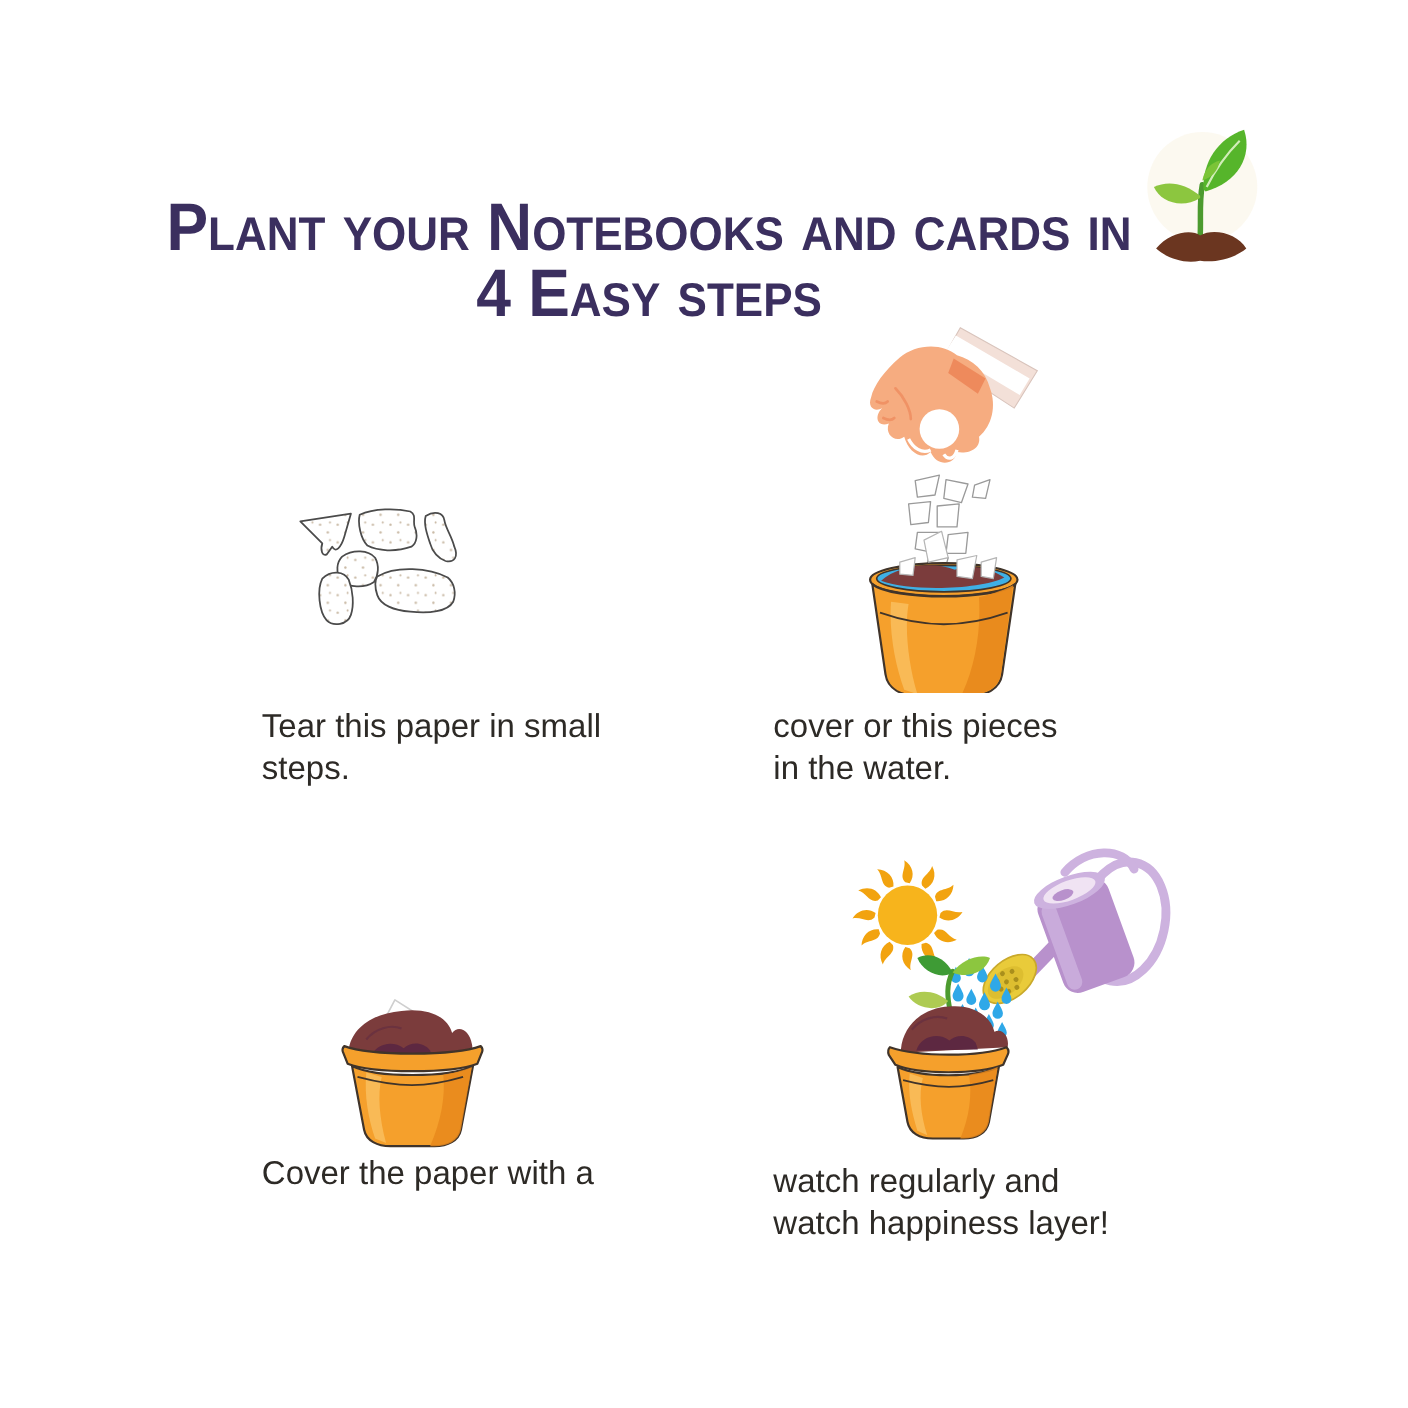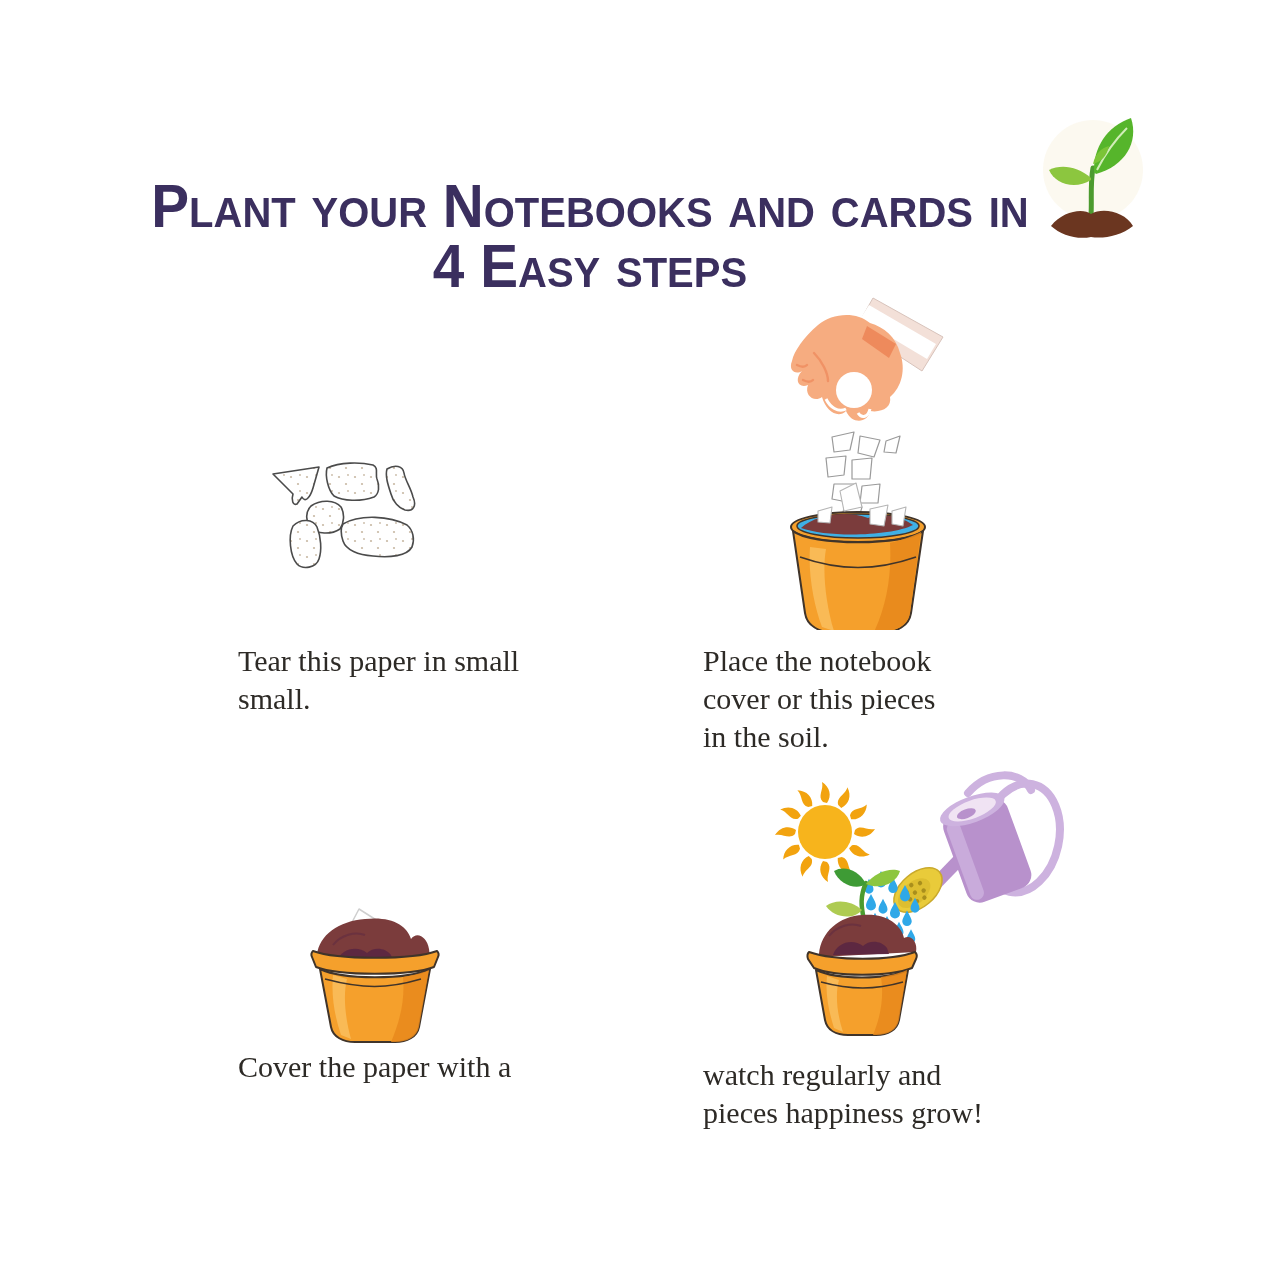--- a/index.html
+++ b/index.html
@@ -2,21 +2,21 @@
 <html style="--background: #FFFFFF; --title_text: #3B2F5F; --caption_text: #2D2A26; --pot_orange: #F5A02C; --pot_dark: #E8881C; --pot_highlight: #FBC568; --outline: #40342A; --soil_brown: #7B3C3C; --soil_dark: #5C2741; --rim_blue: #3FB0E5; --paper_dot: #C9B9A4; --paper_stroke: #4B4B4B; --hand_skin: #F6AC80; --hand_shade: #EE8A5C; --sleeve_pink: #F3E0D8; --can_purple: #B891CC; --can_light: #CDB2DF; --can_pale: #F0E3F3; --rose_yellow: #E9CB3A; --drop_blue: #2FA8E8; --sun_yellow: #F7B41C; --ray_orange: #F2A30F; --leaf_light: #8CC63F; --leaf_dark: #3E9B35; --leaf_pale: #AECB52; --stem_green: #4C9B2F; --sprout_soil: #6B3620;"><head>
 <meta charset="utf-8">
 <style>
   html,body{margin:0;padding:0;background:#fff;}
   .canvas{position:relative;width:1280px;height:1280px;background:var(--background,#fff);overflow:hidden;
           font-family:"Liberation Sans",sans-serif;padding-left:28px;}
   .title{position:absolute;left:90px;top:176px;width:1000px;text-align:center;
          font-family:"Liberation Sans",sans-serif;font-weight:800;font-variant:small-caps;
          color:var(--title_text,#3B2F5F);font-size:61px;line-height:60px;letter-spacing:0;
          transform:scaleX(.93);transform-origin:50% 0;}
-  .caption{position:absolute;font-family:Liberation Serif, serif;font-size:30px;line-height:38px;
+  .caption{position:absolute;font-family:Liberation Sans, sans-serif;font-size:30px;line-height:38px;
            color:var(--caption_text,#2D2A26);white-space:nowrap;}
   .illu{position:absolute;}
   
   .c-pot{fill:var(--pot_orange,#F5A02C);stroke:var(--outline,#40342A);stroke-width:2;stroke-linejoin:round;}
   .c-pot-dark{fill:var(--pot_dark,#E8881C);}
   .c-pot-hi{fill:var(--pot_highlight,#FBC568);}
   .c-lip{stroke:var(--outline,#40342A);stroke-width:1.6;fill:none;}
   .c-soil{fill:var(--soil_brown,#7B3C3C);}
   .c-soil-dark{fill:var(--soil_dark,#5C2741);}
   .c-rim-blue{fill:var(--rim_blue,#3FB0E5);stroke:var(--outline,#40342A);stroke-width:1.5;}
@@ -124,27 +124,26 @@
       <path class="c-paper-soil" d="M48,216 L62,212 L60,228 L48,227 Z"></path>
       <path class="c-pot" d="M23,236 C40,251 136,251 153,236 L141,318 C139,331 127,337 112,338 L64,338 C49,337 37,331 35,318 Z"></path>
       <path class="c-pot-dark" opacity="0.9" d="M120,248 C132,245 146,240 151,237 L140,318 C138,330 127,336 112,337 L104,337 C116,312 122,280 120,248 Z"></path>
       <path class="c-pot-hi" opacity="0.7" d="M40,252 C38,280 44,310 52,332 L64,336 C56,310 52,276 56,254 Z"></path>
       <path class="c-lip" d="M30,262 C70,276 106,276 146,262"></path>
     </g>
   </svg>
 
   <div class="caption" style="left:238px;top:642px">
     <div>Tear this paper in small</div>
-    <div>small.</div>
+    <div>steps.</div>
   </div>
 
   <div class="caption" style="left:703px;top:642px">
-    <div>Place the notebook</div>
     <div>cover or this pieces</div>
-    <div>in the soil.</div>
+    <div>in the water.</div>
   </div>
 
   <svg class="illu" style="left:303px;top:903px" width="144" height="142" viewBox="0 0 144 142">
     <g>
       <path d="M56,6 L78,20 L46,25 Z" fill="#fff" stroke="#cfcfcf" stroke-width="1.5" stroke-linejoin="round"></path>
       <path class="c-soil" d="M14,52 C16,32 36,18 62,16 C88,13 104,22 108,36 C114,28 124,34 126,46 C128,54 122,58 114,58 L26,60 C16,58 12,56 14,52 Z"></path>
       <path class="c-soil-dark" opacity="0.95" d="M34,58 C38,46 54,42 64,50 C70,44 82,44 88,52 L90,58 Z"></path>
       <path d="M30,42 C38,32 52,28 62,32" stroke="var(--soil_dark,#5C2741)" stroke-width="2" fill="none" opacity="0.5"></path>
       <path class="c-pot" d="M10,48 C34,57 110,57 134,48 C136,50 136,52 135,54 L131,64 C108,73 36,73 13,64 L9,54 C8,52 8,50 10,48 Z"></path>
       <path class="c-pot" d="M17,66 C40,77 104,77 127,66 L116,124 C114,134 104,139 92,139 L52,139 C40,139 30,134 28,124 Z"></path>
@@ -233,16 +232,16 @@
       <path class="c-lip" d="M58,224 C88,232 112,232 140,224"></path>
     </g>
   </svg>
 
   <div class="caption" style="left:238px;top:1048px">
     <div>Cover the paper with a</div>
   </div>
 
   <div class="caption" style="left:703px;top:1056px">
     <div>watch regularly and</div>
-    <div>pieces happiness grow!</div>
+    <div>watch happiness layer!</div>
   </div>
 
 </div>
 
 </body></html>

